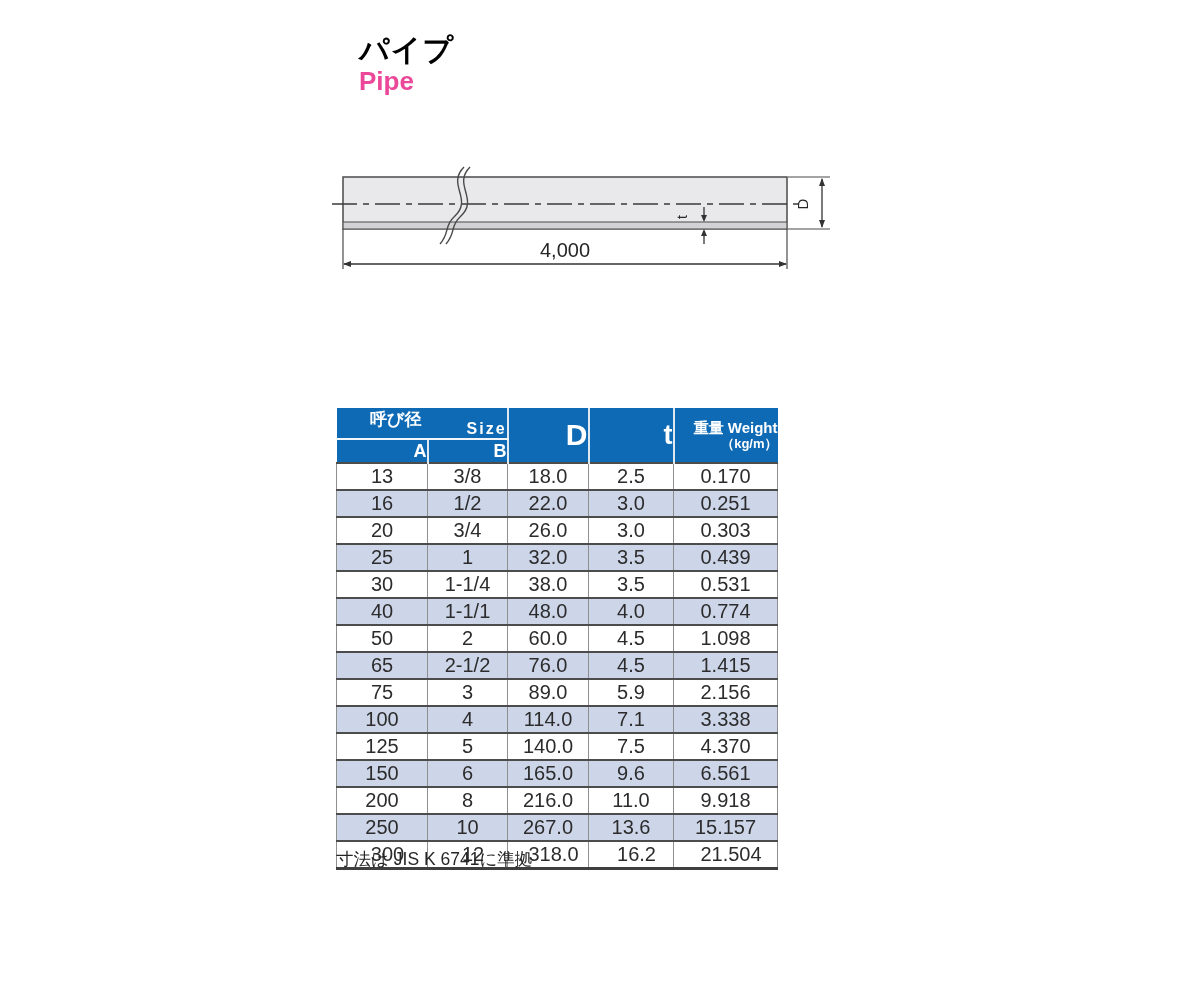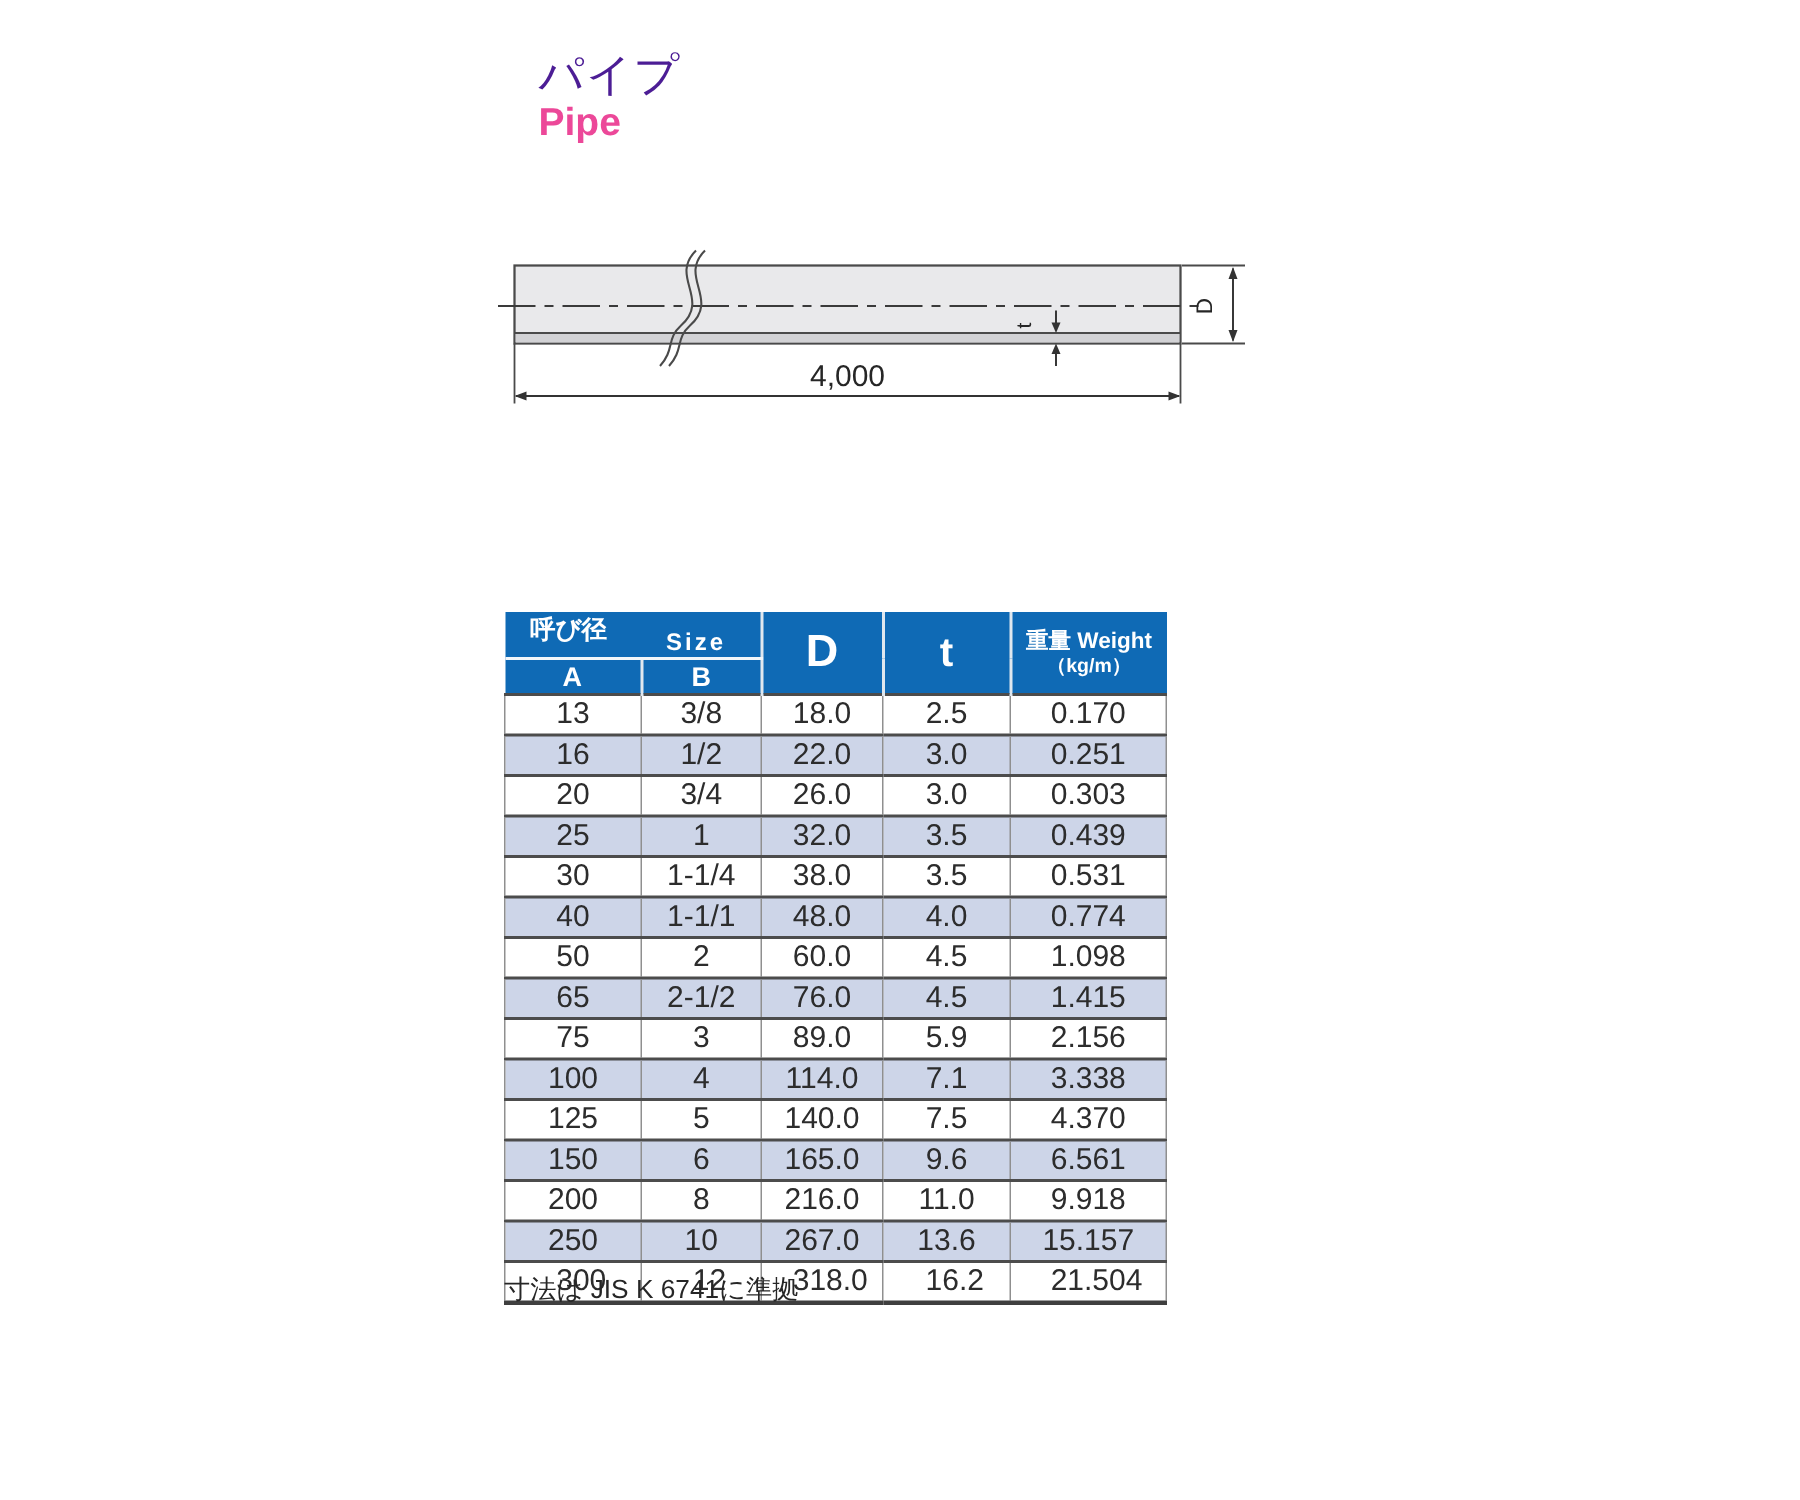--- a/index.html
+++ b/index.html
@@ -8,21 +8,21 @@
     position:relative;
     width:1200px; height:1000px;
     background:#ffffff;
     font-family:"Liberation Sans","DejaVu Sans",sans-serif;
     color:#2b2b2b;
     overflow:hidden;
   }
   
   .title-jp {
     position:absolute; left:359px; top:30px;
-    font-size:30px; font-weight:normal; color:#4c1d95; letter-spacing:1px;
+    font-size:30px; font-weight:bold; color:#000000; letter-spacing:1px;
   }
   .title-en {
     position:absolute; left:359px; top:66px;
     font-size:26px; font-weight:bold; color:#ec4899;
   }
   
   .drawing { position:absolute; left:330px; top:165px; }
   
   .hipvc {
     position:absolute; left:336px; top:366px;
@@ -35,21 +35,21 @@
     text-align:right; font-size:15px; color:#2e2e2e;
   }
   
   .tbl-wrap { position:absolute; left:336px; top:408px; }
   table.spec {
     border-collapse:collapse; table-layout:fixed; width:441px;
     font-family:"Liberation Sans","DejaVu Sans",sans-serif;
   }
   table.spec th {
     background:var(--header-blue,#0f6ab5); color:#ffffff;
-    font-weight:bold; text-align:center; vertical-align:middle; padding:0;
+    font-weight:bold; text-align:right; vertical-align:middle; padding:0;
   }
   th.h-merged { height:23px; border-bottom:2px solid #f2f6fa; }
   th.h-merged .merged-flex { display:flex; }
   th.h-merged .merged-flex span { flex:1; }
   .lbl-nominal { font-size:17px; }
   .lbl-size { font-size:16px; letter-spacing:2px;margin-top:12px; }
   th.h-ab { height:24px; font-size:18px; }
   th.h-b { border-left:2px solid #dfe7ef; }
   th.h-d { font-size:30px; border-left:2px solid #dfe7ef; }
   th.h-t { font-size:27px; border-left:2px solid #dfe7ef; }

